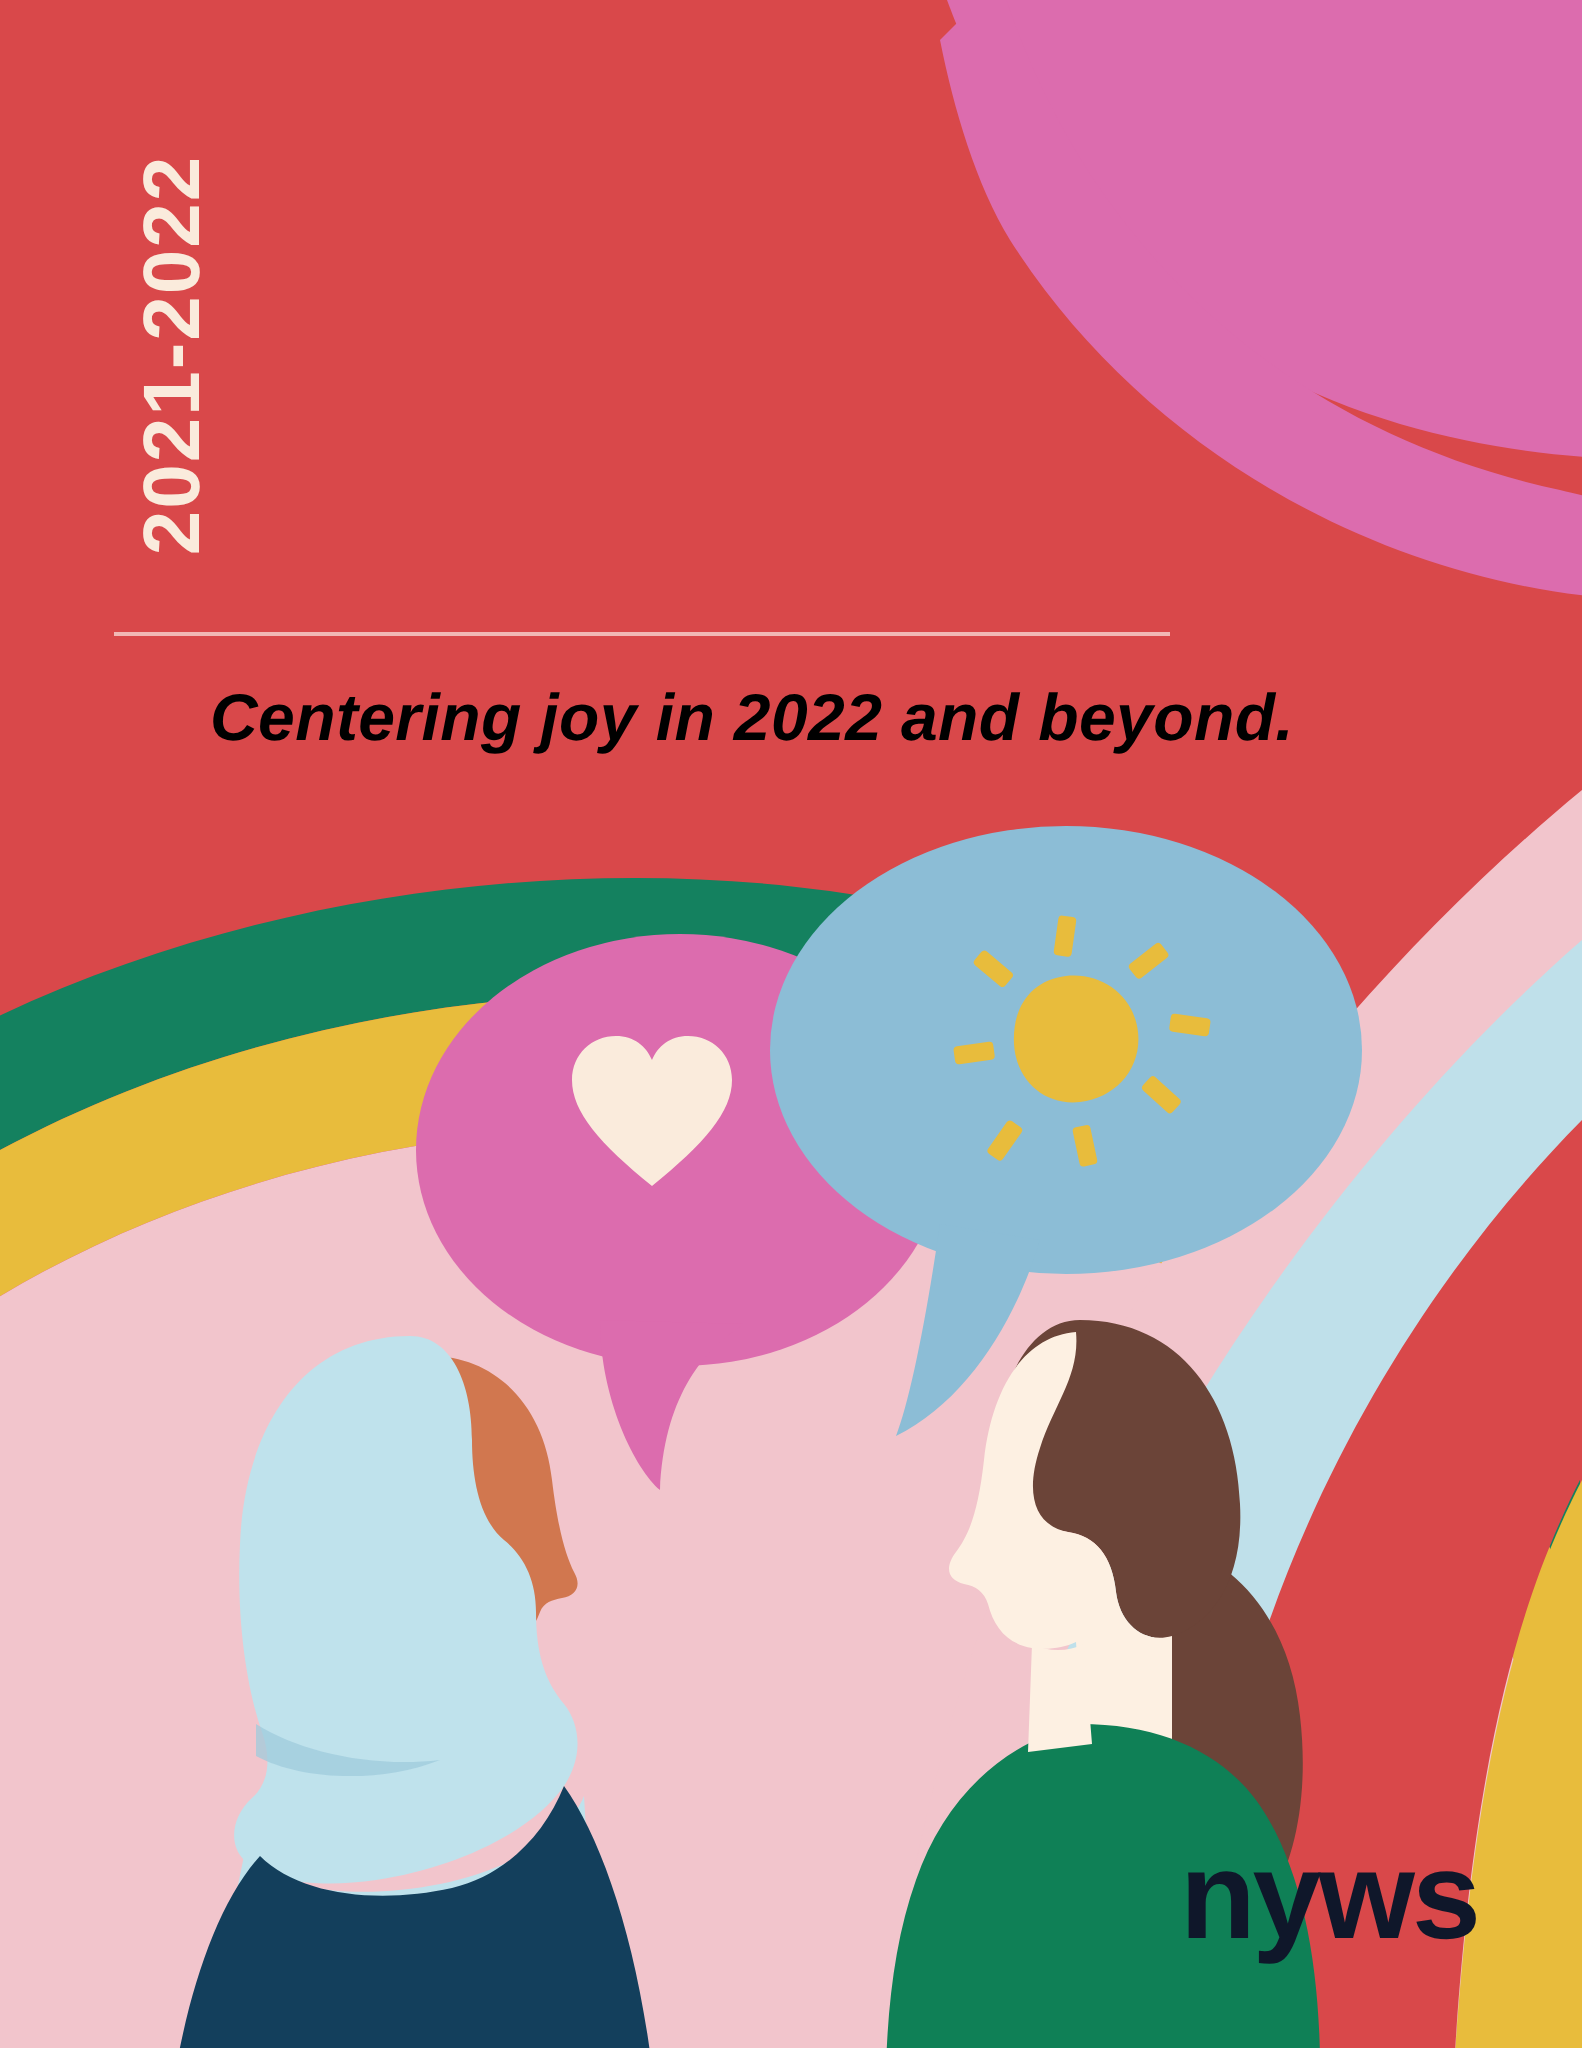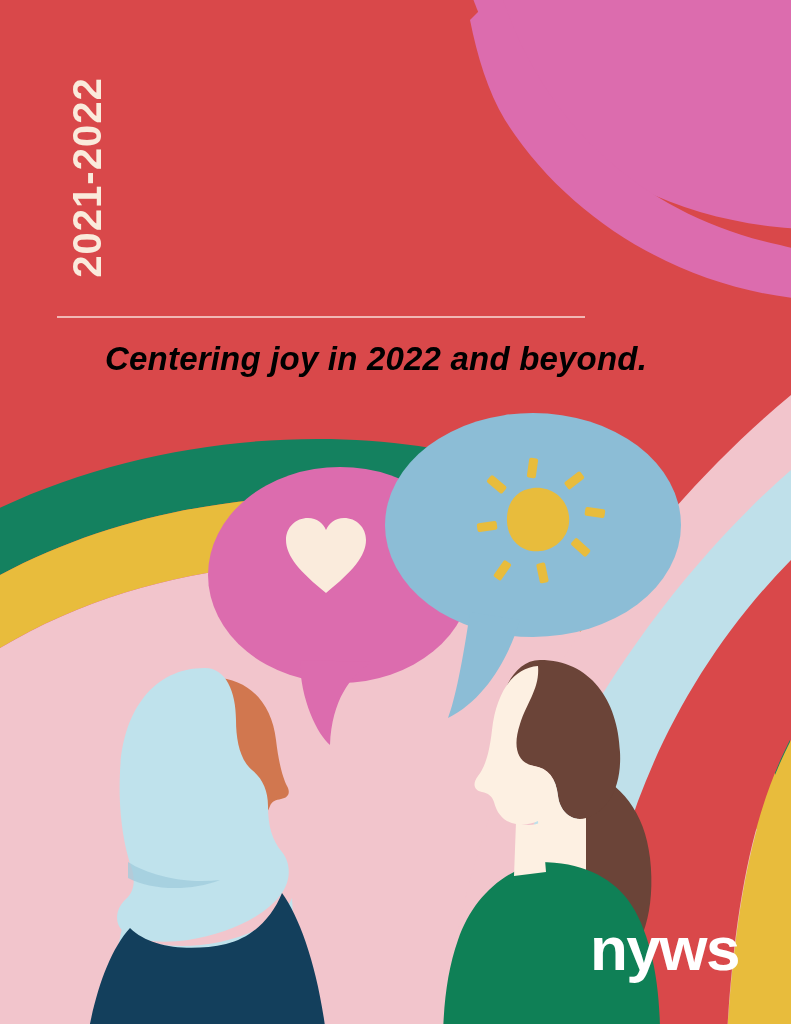--- a/index.html
+++ b/index.html
@@ -63,21 +63,21 @@
     font-weight:bold;
     font-style:italic;
     letter-spacing:.2px;
     white-space:nowrap;
     margin-left:48px;
   }
 
   #logo{
     position:absolute;
     right:52px; bottom:44px;
-    color:#ffffff;
+    color:#0f172a;
     font-size:62px;
     font-weight:bold;
     letter-spacing:-1.5px;
     line-height:1;
   }
 </style>
 </head>
 <body>
 
 <div id="cover">

